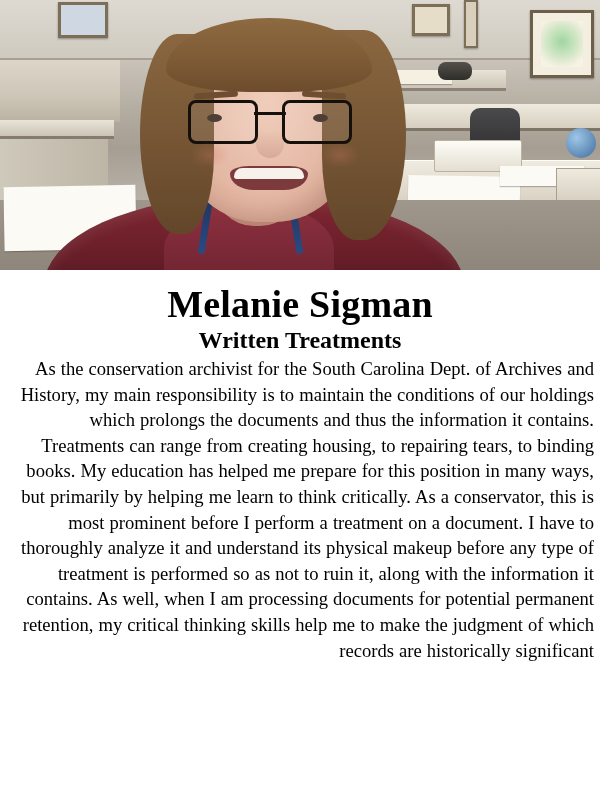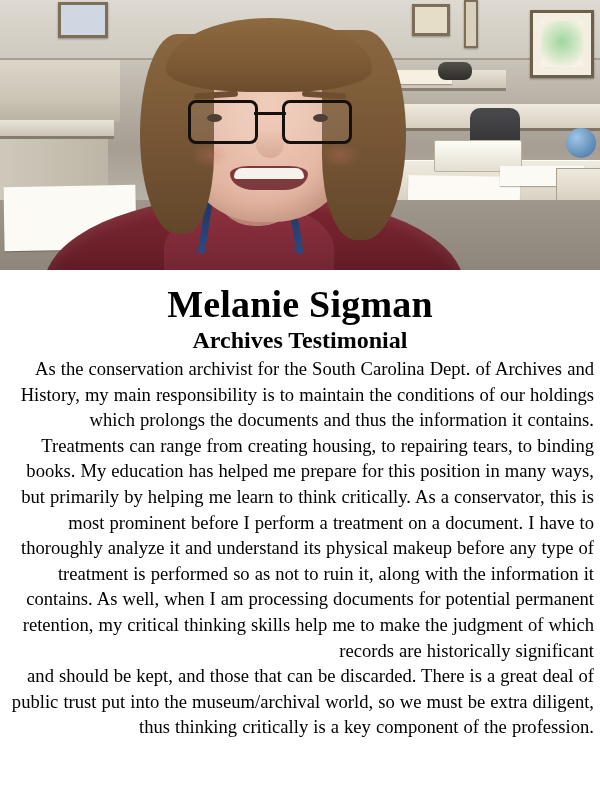--- a/index.html
+++ b/index.html
@@ -364,20 +364,19 @@
       <div class="cheekL"></div>
       <div class="cheekR"></div>
       <div class="mouth">
         <div class="teeth"></div>
       </div>
     </div>
   </div>
 
   <div class="content">
     <h1 class="title">Melanie Sigman</h1>
-    <h2 class="subtitle">Archives Testimonial</h2>
+    <h2 class="subtitle">Written Treatments</h2>
     <div class="body-text">
       <p>As the conservation archivist for the South Carolina Dept. of Archives and History, my main responsibility is to maintain the conditions of our holdings which prolongs the documents and thus the information it contains. Treatments can range from creating housing, to repairing tears, to binding books. My education has helped me prepare for this position in many ways, but primarily by helping me learn to think critically. As a conservator, this is most prominent before I perform a treatment on a document. I have to thoroughly analyze it and understand its physical makeup before any type of treatment is performed so as not to ruin it, along with the information it contains. As well, when I am processing documents for potential permanent retention, my critical thinking skills help me to make the judgment of which records are historically significant</p>
-      <p>and should be kept, and those that can be discarded. There is a great deal of public trust put into the museum/archival world, so we must be extra diligent, thus thinking critically is a key component of the profession.</p>
     </div>
   </div>
 
 </div>
 
 </body></html>

